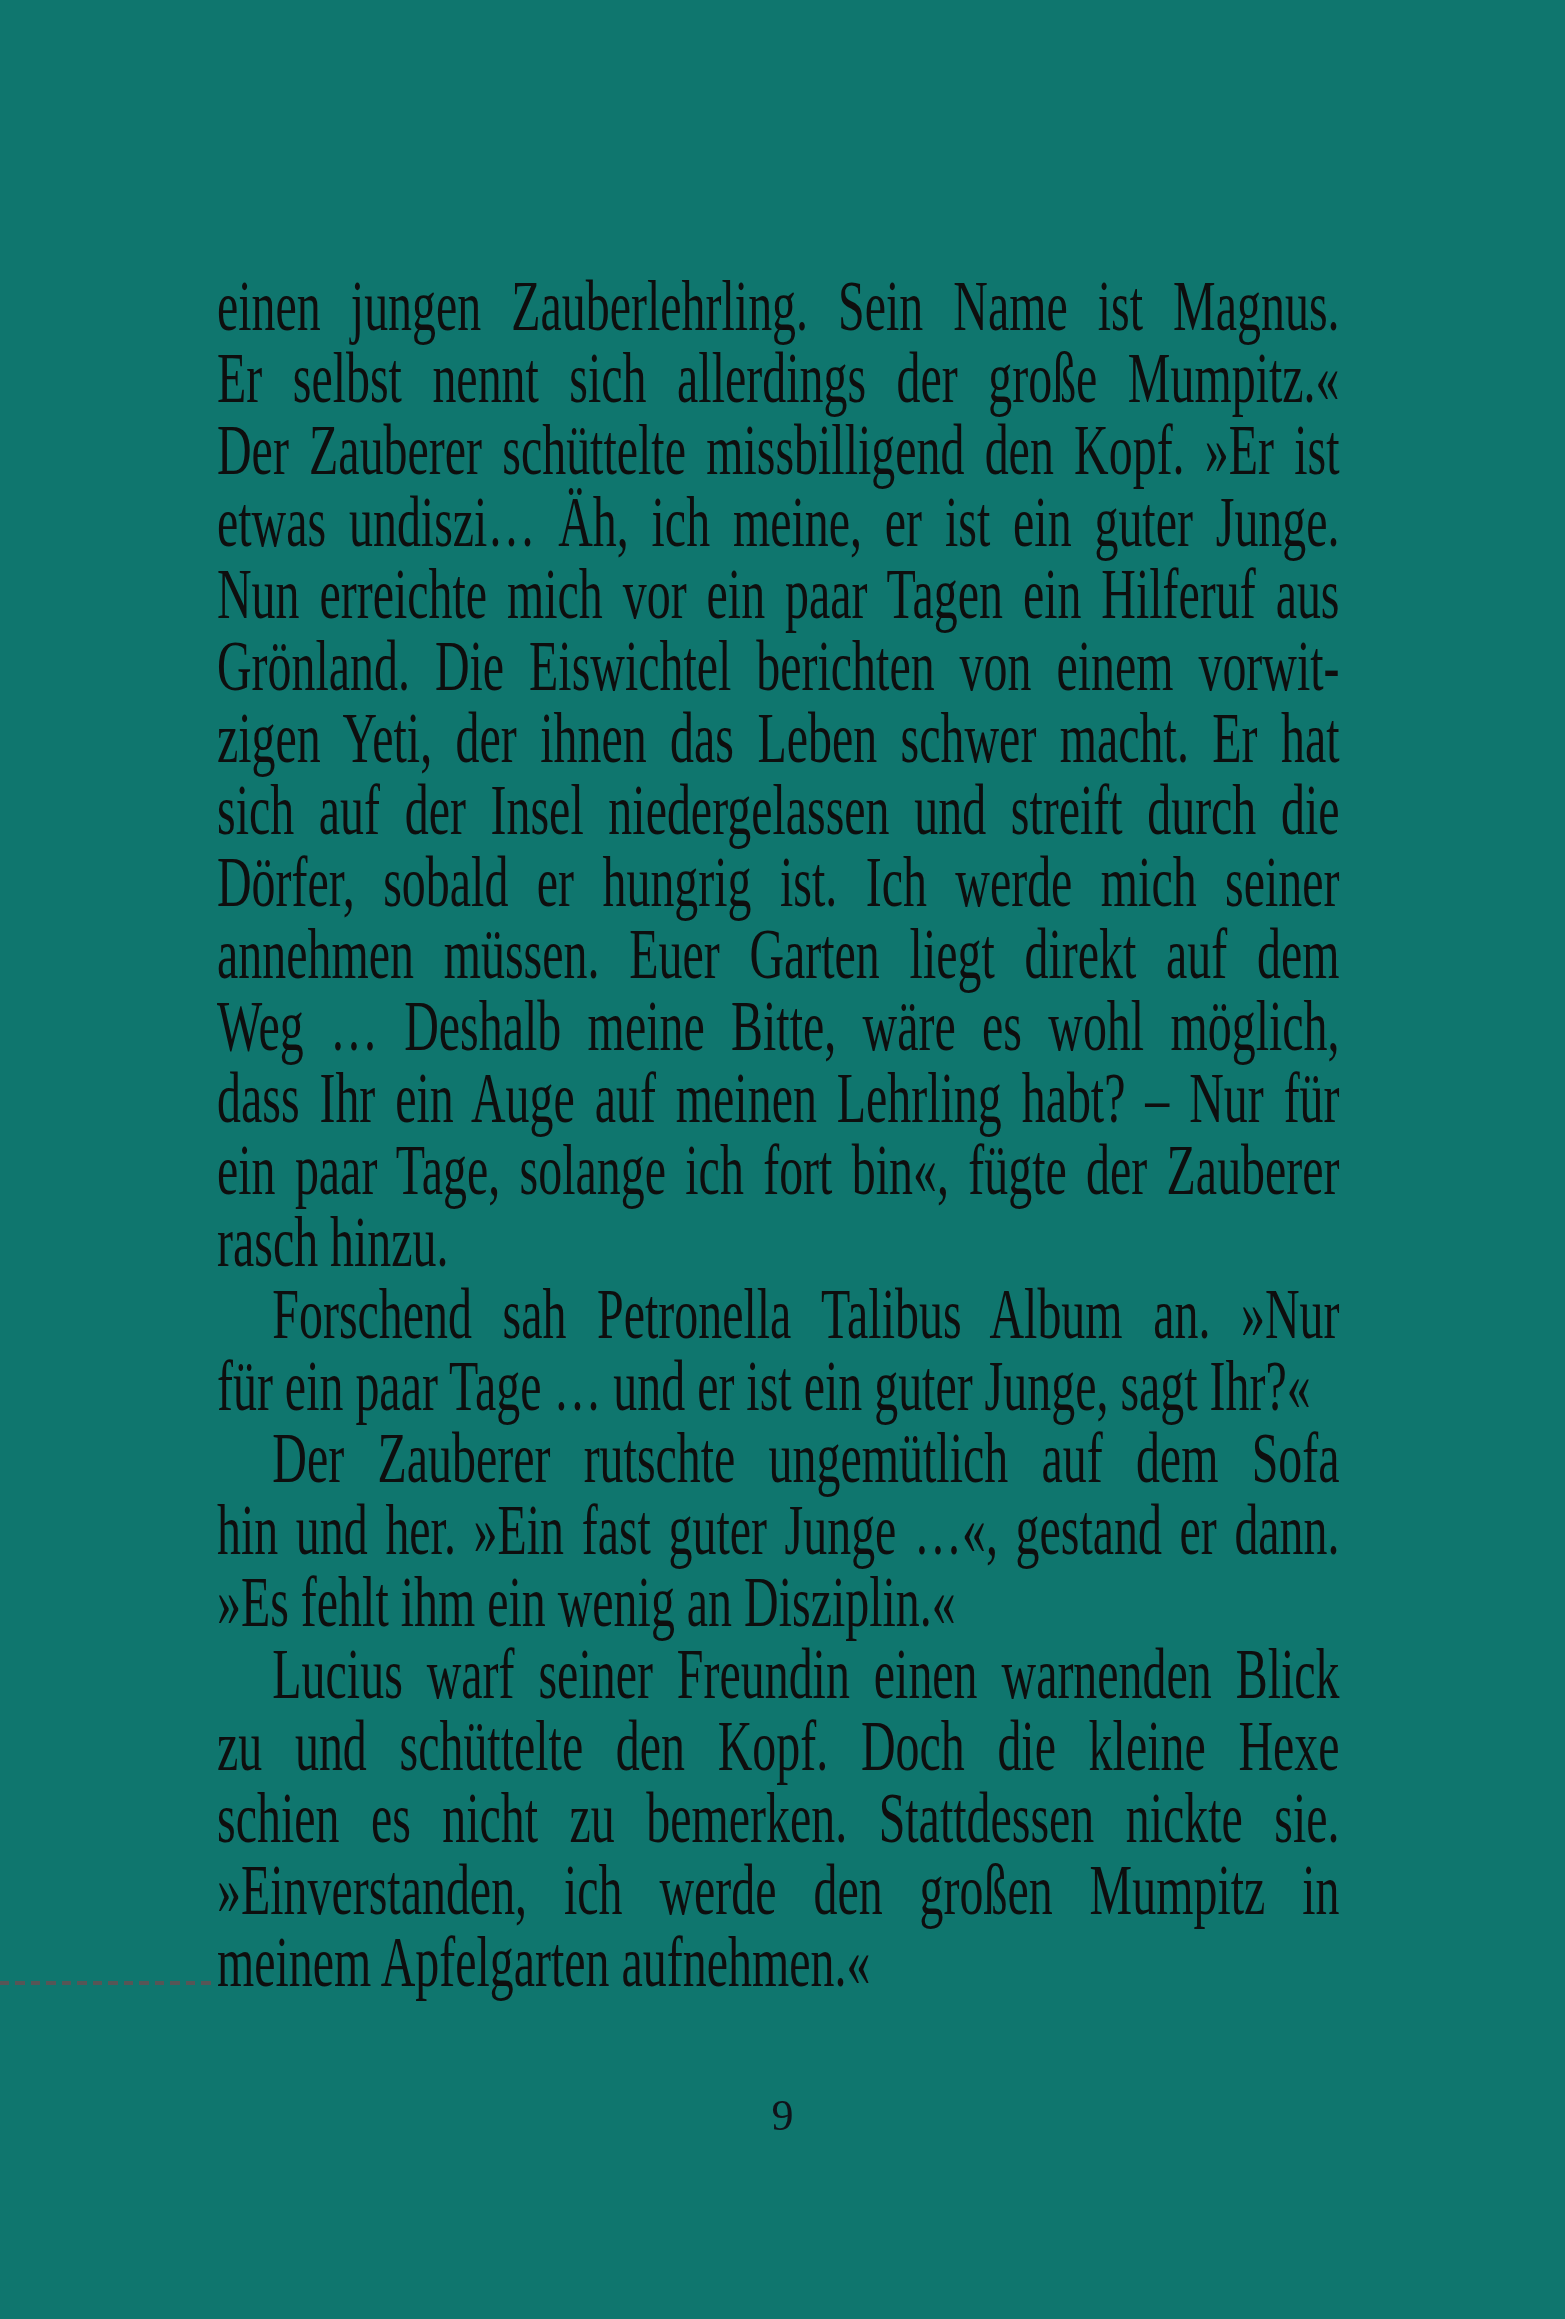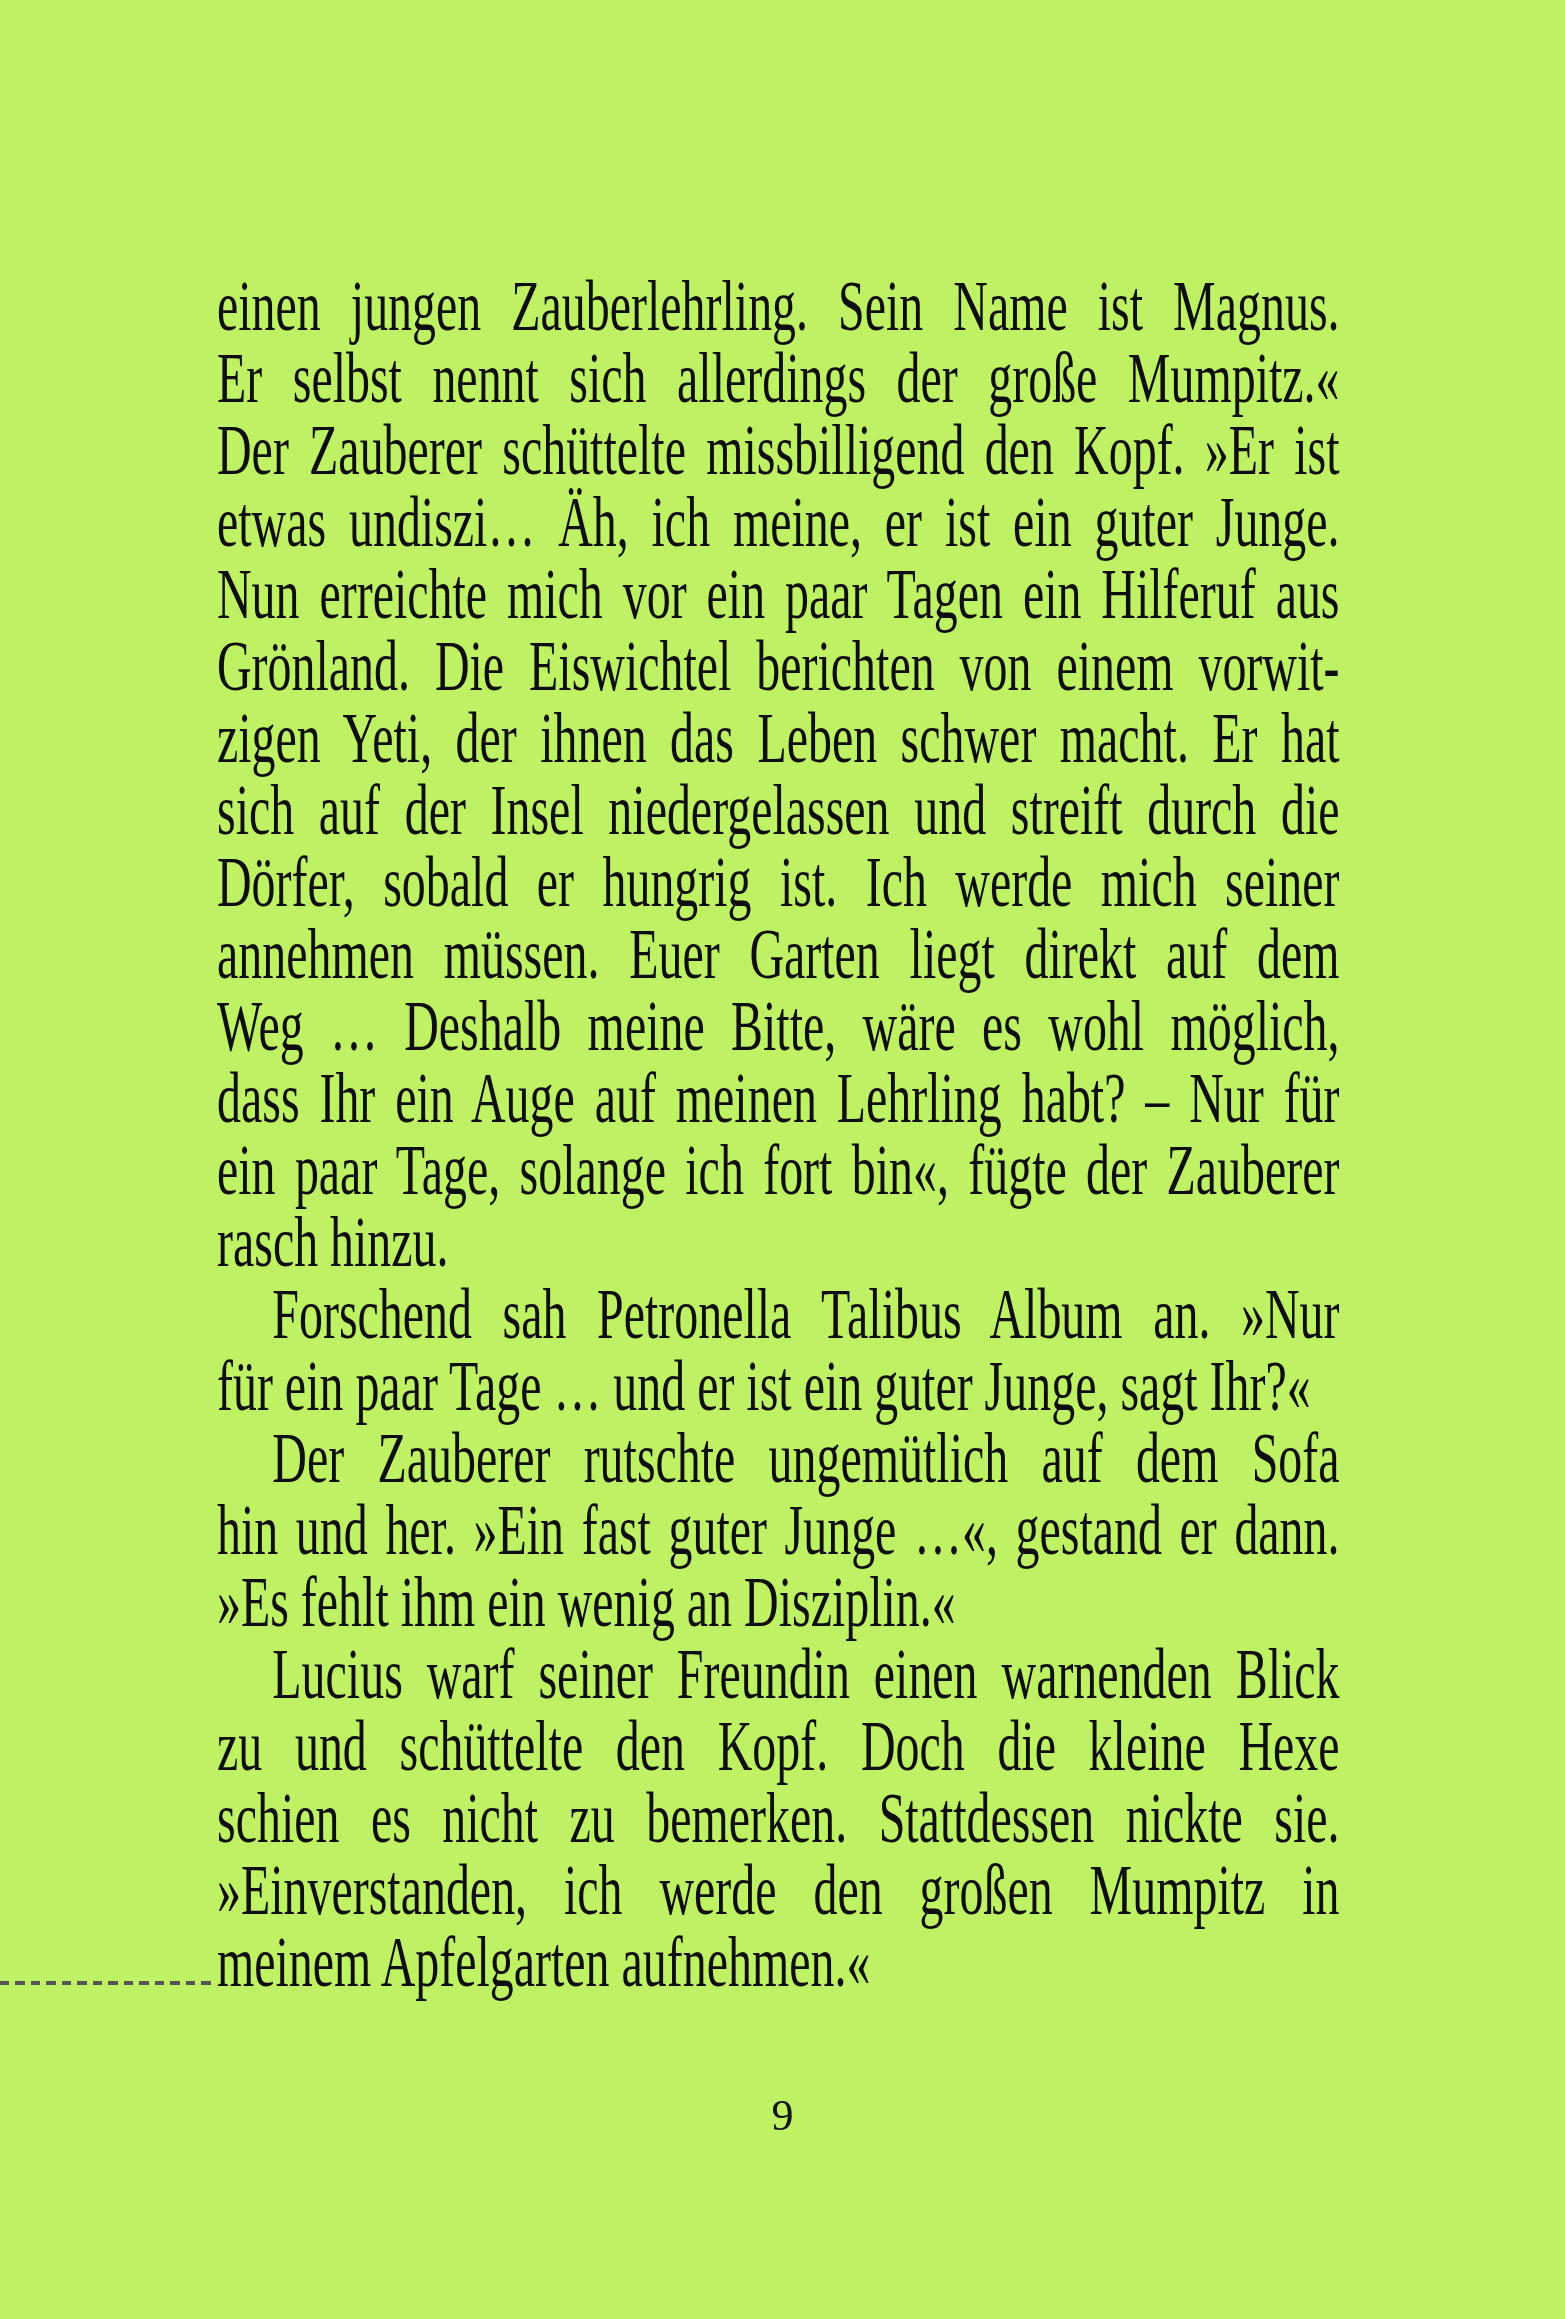--- a/index.html
+++ b/index.html
@@ -57,21 +57,21 @@
     left: 0;
     top: 1981px;
     width: 217px;
     height: 3.7px;
     background: repeating-linear-gradient(90deg, #565656 0px, #565656 9.1px, transparent 9.1px, transparent 15.5px);
   }
 </style>
 </head>
 <body>
 
-<div class="page" style="background: #bef264; font-family: Liberation Serif, serif;">
+<div class="page" style="background: #0f766e; font-family: Liberation Serif, serif;">
   <div class="text-block" style="color: rgb(14, 14, 14);">
       <div class="line">einen jungen Zauberlehrling. Sein Name ist Magnus.</div>
       <div class="line">Er selbst nennt sich allerdings der große Mumpitz.«</div>
       <div class="line">Der Zauberer schüttelte missbilligend den Kopf. »Er ist</div>
       <div class="line">etwas undiszi… Äh, ich meine, er ist ein guter Junge.</div>
       <div class="line">Nun erreichte mich vor ein paar Tagen ein Hilferuf aus</div>
       <div class="line">Grönland. Die Eiswichtel berichten von einem vorwit-</div>
       <div class="line">zigen Yeti, der ihnen das Leben schwer macht. Er hat</div>
       <div class="line">sich auf der Insel niedergelassen und streift durch die</div>
       <div class="line">Dörfer, sobald er hungrig ist. Ich werde mich seiner</div>

